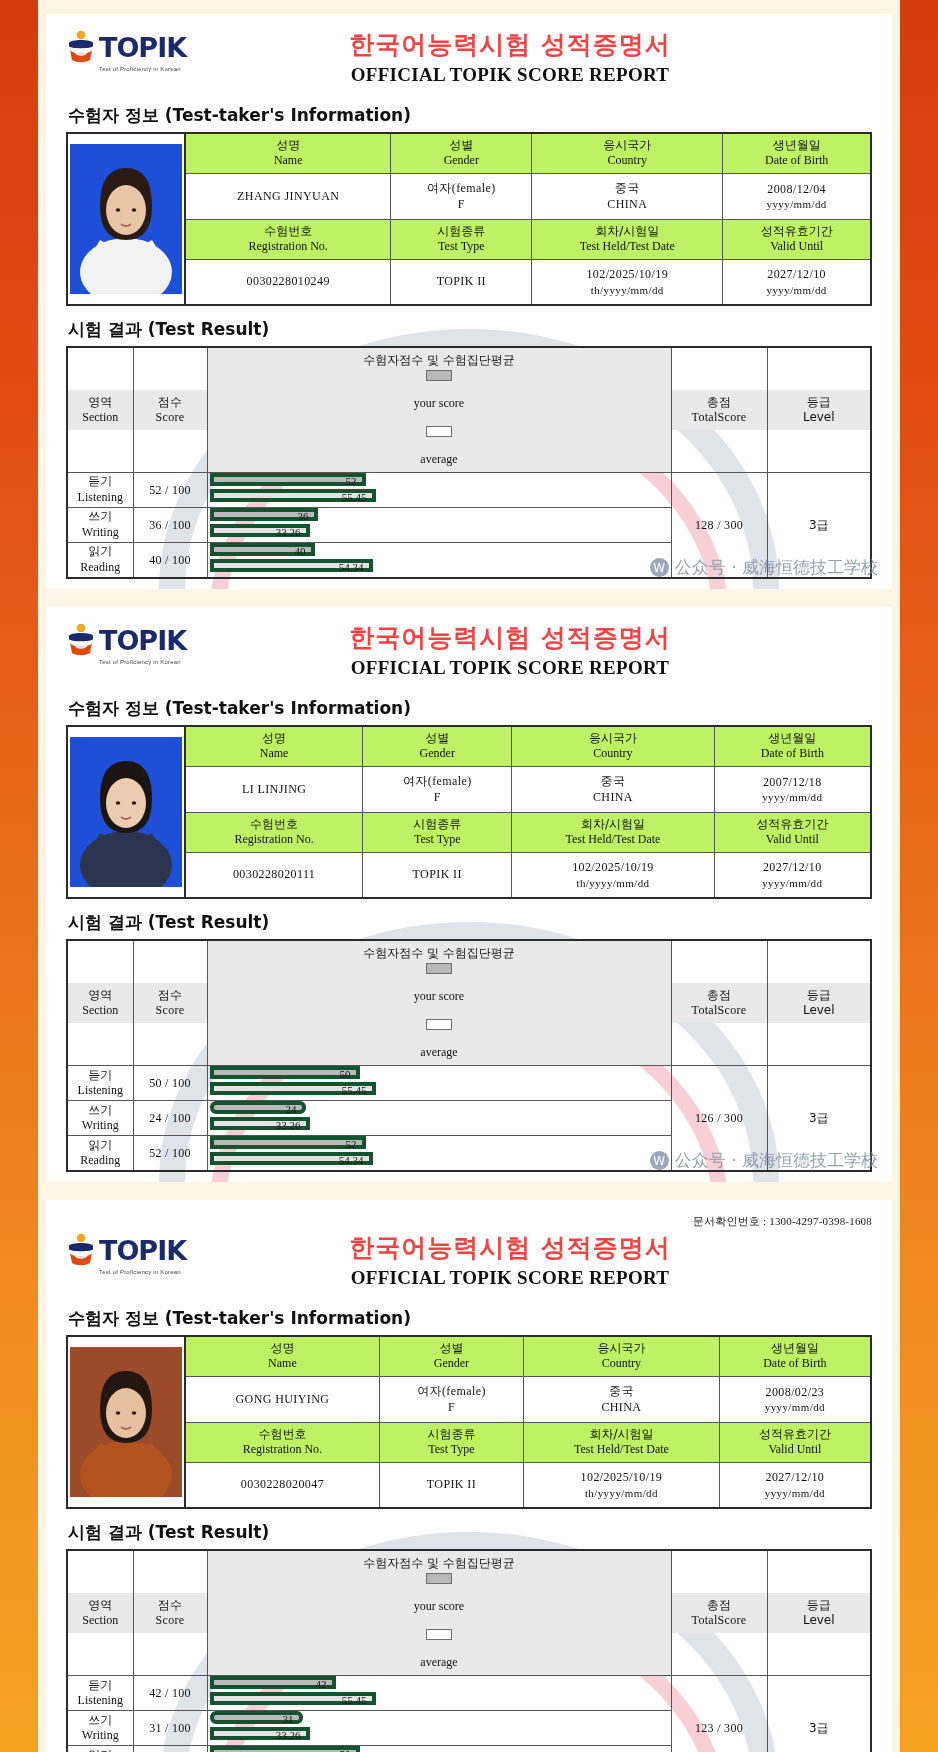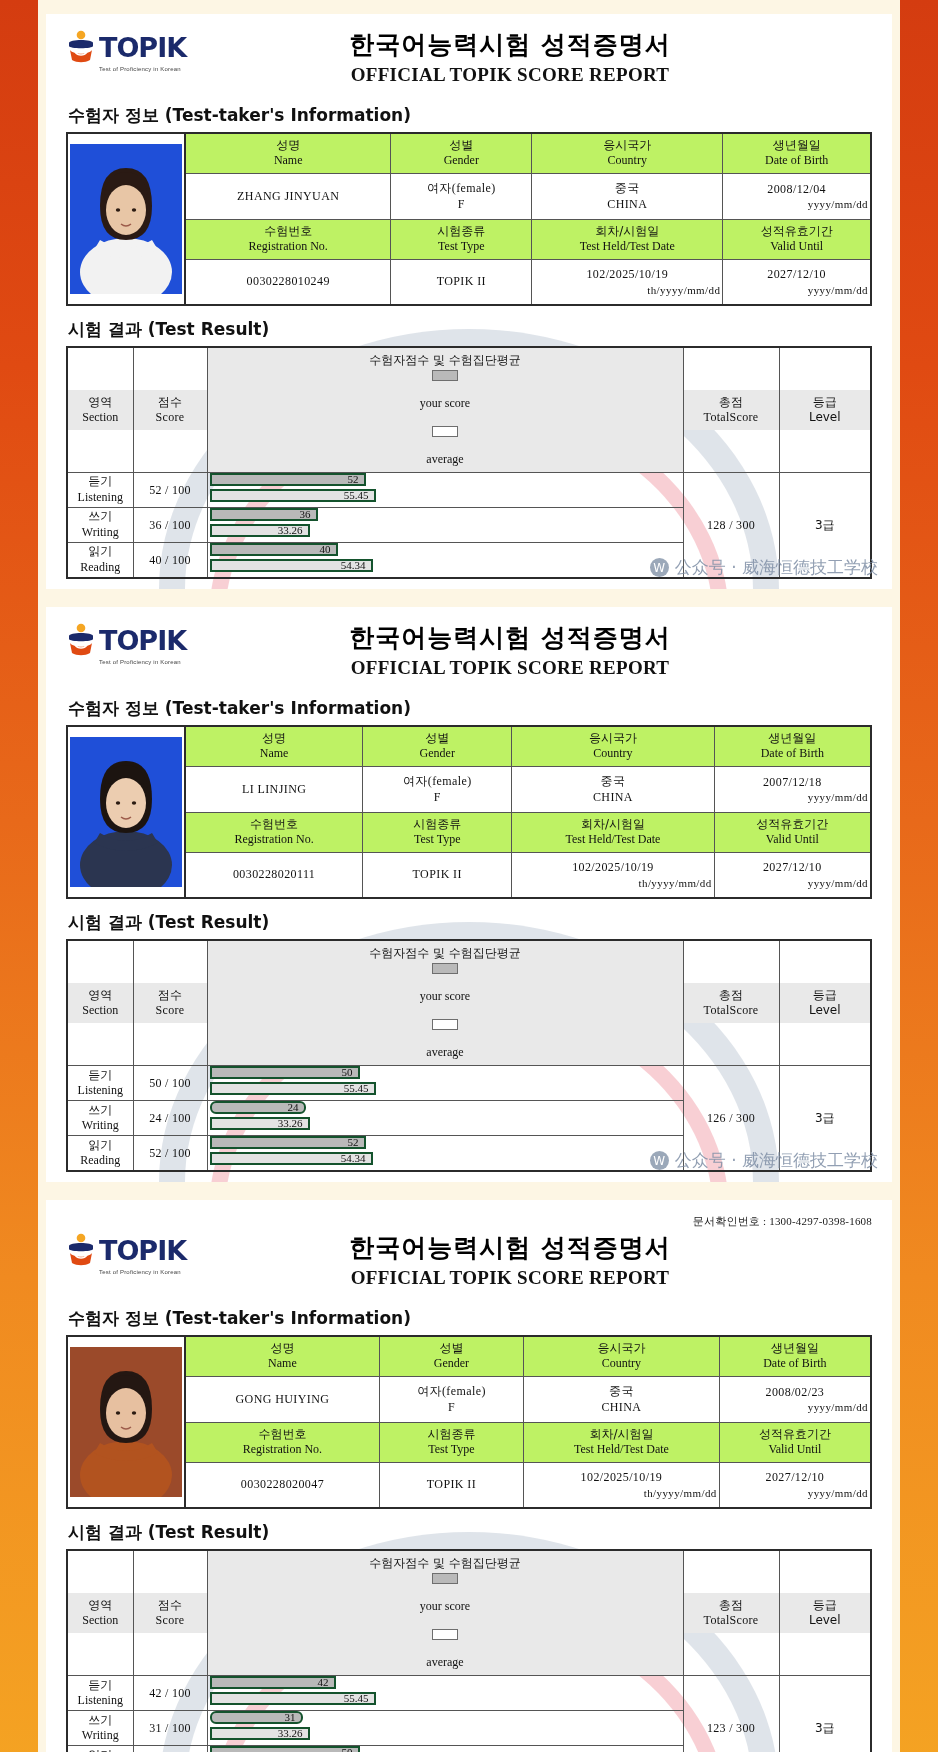--- a/index.html
+++ b/index.html
@@ -91,21 +91,21 @@
     font-size: 6px;
     color: #444;
     letter-spacing: .2px;
     margin-top: 2px;
     margin-left: 33px;
   }
   .titles { flex: 1; text-align: center; padding-right: 40px; }
   .title-kr {
     font-size: 25px;
     font-weight: 700;
-    color: #000000;
+    color: #ef4444;
     letter-spacing: 1px;
     font-family: "DejaVu Sans", sans-serif;
   }
   .title-en {
     font-size: 19px;
     font-weight: 700;
     color: #111;
     letter-spacing: .3px;
     margin-top: 3px;
     font-family: "Liberation Serif", serif;
@@ -148,39 +148,39 @@
     overflow: hidden;
   }
   .hdr-cell {
     background: #bef264;
     padding: 4px 2px 5px 2px;
     line-height: 1.25;
   }
   .hdr-kr { font-size: 12px; font-family: "DejaVu Sans", sans-serif; }
   .hdr-en { font-size: 12px; }
   .val-cell { padding: 7px 2px; line-height: 1.3; letter-spacing:.4px;}
-  .val-sub { font-size: 11px; text-align: right; }
+  .val-sub { font-size: 11px; }
 
   
   table.result td { padding: 0; }
   .rt-h {
     background: #e9e9e9;
     padding: 5px 2px;
     line-height: 1.25;
   }
   .sec-cell { padding: 4px 2px; line-height:1.3; width: 66px;}
   .score-cell { width: 74px; font-size: 12px; letter-spacing:.3px;}
   .total-cell { width: 96px; font-size: 13px; letter-spacing:.3px;}
-  .level-cell { width: 92px; font-size: 14px; font-family:"DejaVu Sans",sans-serif;}
+  .level-cell { width: 104px; font-size: 14px; font-family:"DejaVu Sans",sans-serif;}
   .bars-cell { padding: 4px 6px 4px 6px; }
   .barwrap { position: relative; height: 34px; }
   .bar {
     height: 13px;
     background: #b9b9b9;
-    border: 2px solid #14532d;
+    border: 4px solid #14532d;
     position: relative;
     margin-left: 2px;
   }
   .bar.avg { background: #e3e3e3; margin-top: 3px; }
   .bar span {
     position: absolute;
     right: 5px;
     top: -2px;
     font-size: 11px;
     color: #111;
@@ -415,21 +415,21 @@
               </td>
             </tr>
             <tr>
               <td class="sec-cell">
                 <div class="hdr-kr">읽기</div>
                 <div class="hdr-en">Reading</div>
               </td>
               <td class="score-cell">40 / 100</td>
               <td class="bars-cell">
                 <div class="barwrap">
-                  <div class="bar" style="width: 128px;">
+                  <div class="bar" style="width: 105px;">
                     <span>40</span>
                   </div>
                   <div class="bar avg" style="width: 163px;">
                     <span>54.34</span>
                   </div>
                 </div>
               </td>
             </tr>
           </tbody>
         </table>

